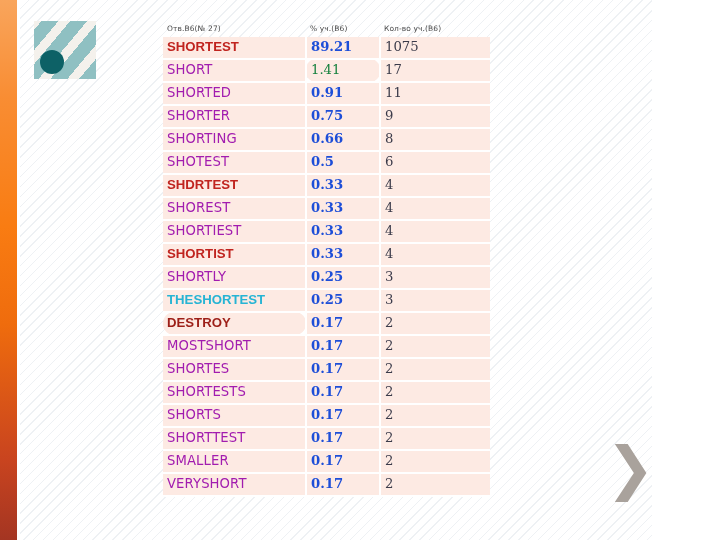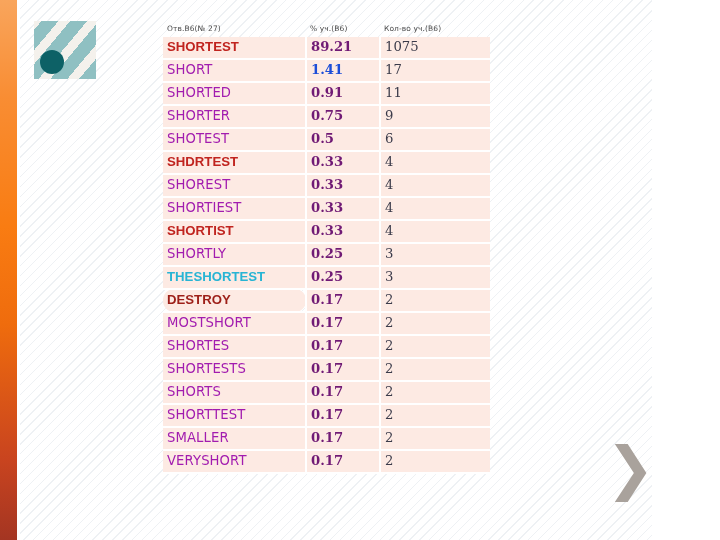--- a/index.html
+++ b/index.html
@@ -141,26 +141,26 @@
   table.freq tr td:last-child { border-right: none; }
 
   
   td.answer      { color: #a21caf; font-family: "DejaVu Sans", sans-serif; letter-spacing: 0.1px; }
   td.answer.v-red-bold   { color: #c0241f; font-weight: bold; font-family: "Liberation Sans", sans-serif; letter-spacing: 0px; }
   td.answer.v-dark-red-bold { color: #9d1f18; font-weight: bold; font-family: "Liberation Sans", sans-serif; letter-spacing: 0px; border-radius: 11px; }
   td.answer.v-cyan-bold  { color: #27b4d4; font-weight: bold; font-family: "Liberation Sans", sans-serif; letter-spacing: 0px; margin-top: 32px; }
   td.answer.v-red        { color: #bb2a22; font-family: "DejaVu Sans", sans-serif; }
 
   td.num {
-    color: #701a75;
+    color: #1d4ed8;
     font-family: "DejaVu Serif", serif;
     font-size: 13px;
     font-weight: bold;
   }
-  td.num.plain { font-weight: bold; color: #1d4ed8; }
+  td.num.plain { font-weight: normal; color: #15803d; border-radius: 10px; }
   td.count {
     color: #3b3b4a;
     font-family: "DejaVu Serif", serif;
     font-size: 13px;
   }
 </style>
 </head>
 <body>
 
 <div class="slide">
@@ -202,20 +202,25 @@
             <td class="answer">SHORTED</td>
             <td class="num">0.91</td>
             <td class="count">11</td>
           </tr>
           <tr>
             <td class="answer">SHORTER</td>
             <td class="num">0.75</td>
             <td class="count">9</td>
           </tr>
           <tr>
+            <td class="answer">SHORTING</td>
+            <td class="num">0.66</td>
+            <td class="count">8</td>
+          </tr>
+          <tr>
             <td class="answer">SHOTEST</td>
             <td class="num">0.5</td>
             <td class="count">6</td>
           </tr>
           <tr>
             <td class="answer v-red-bold">SHDRTEST</td>
             <td class="num">0.33</td>
             <td class="count">4</td>
           </tr>
           <tr>

